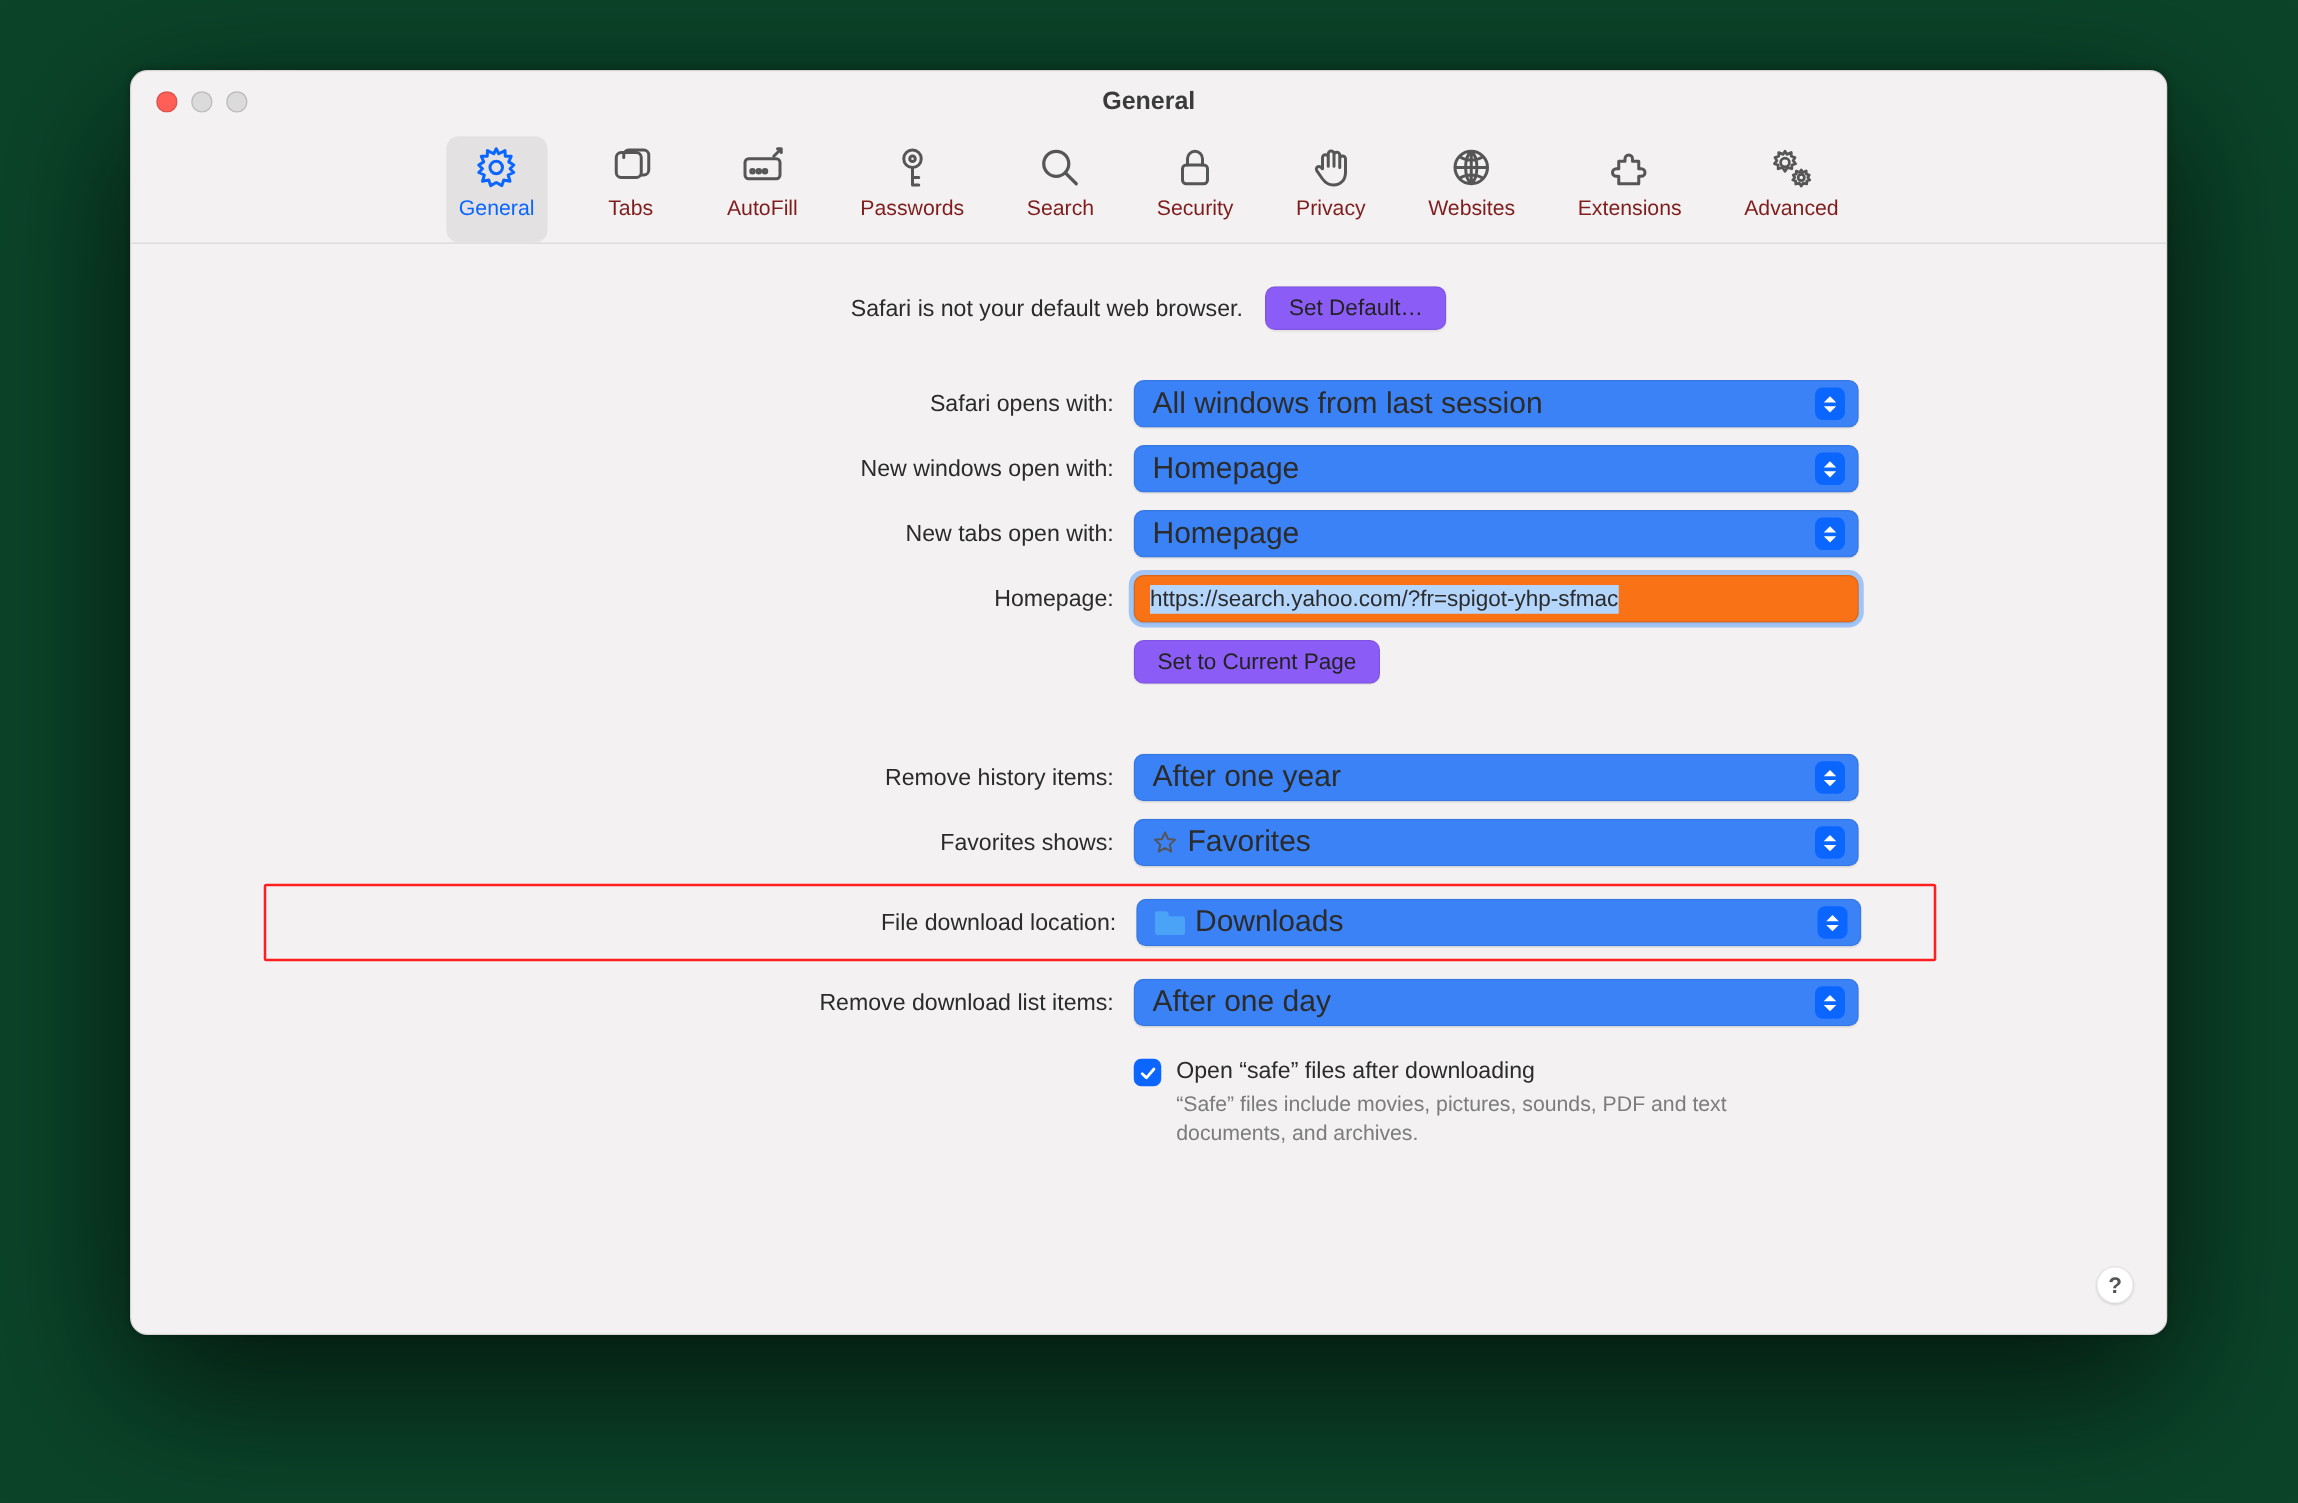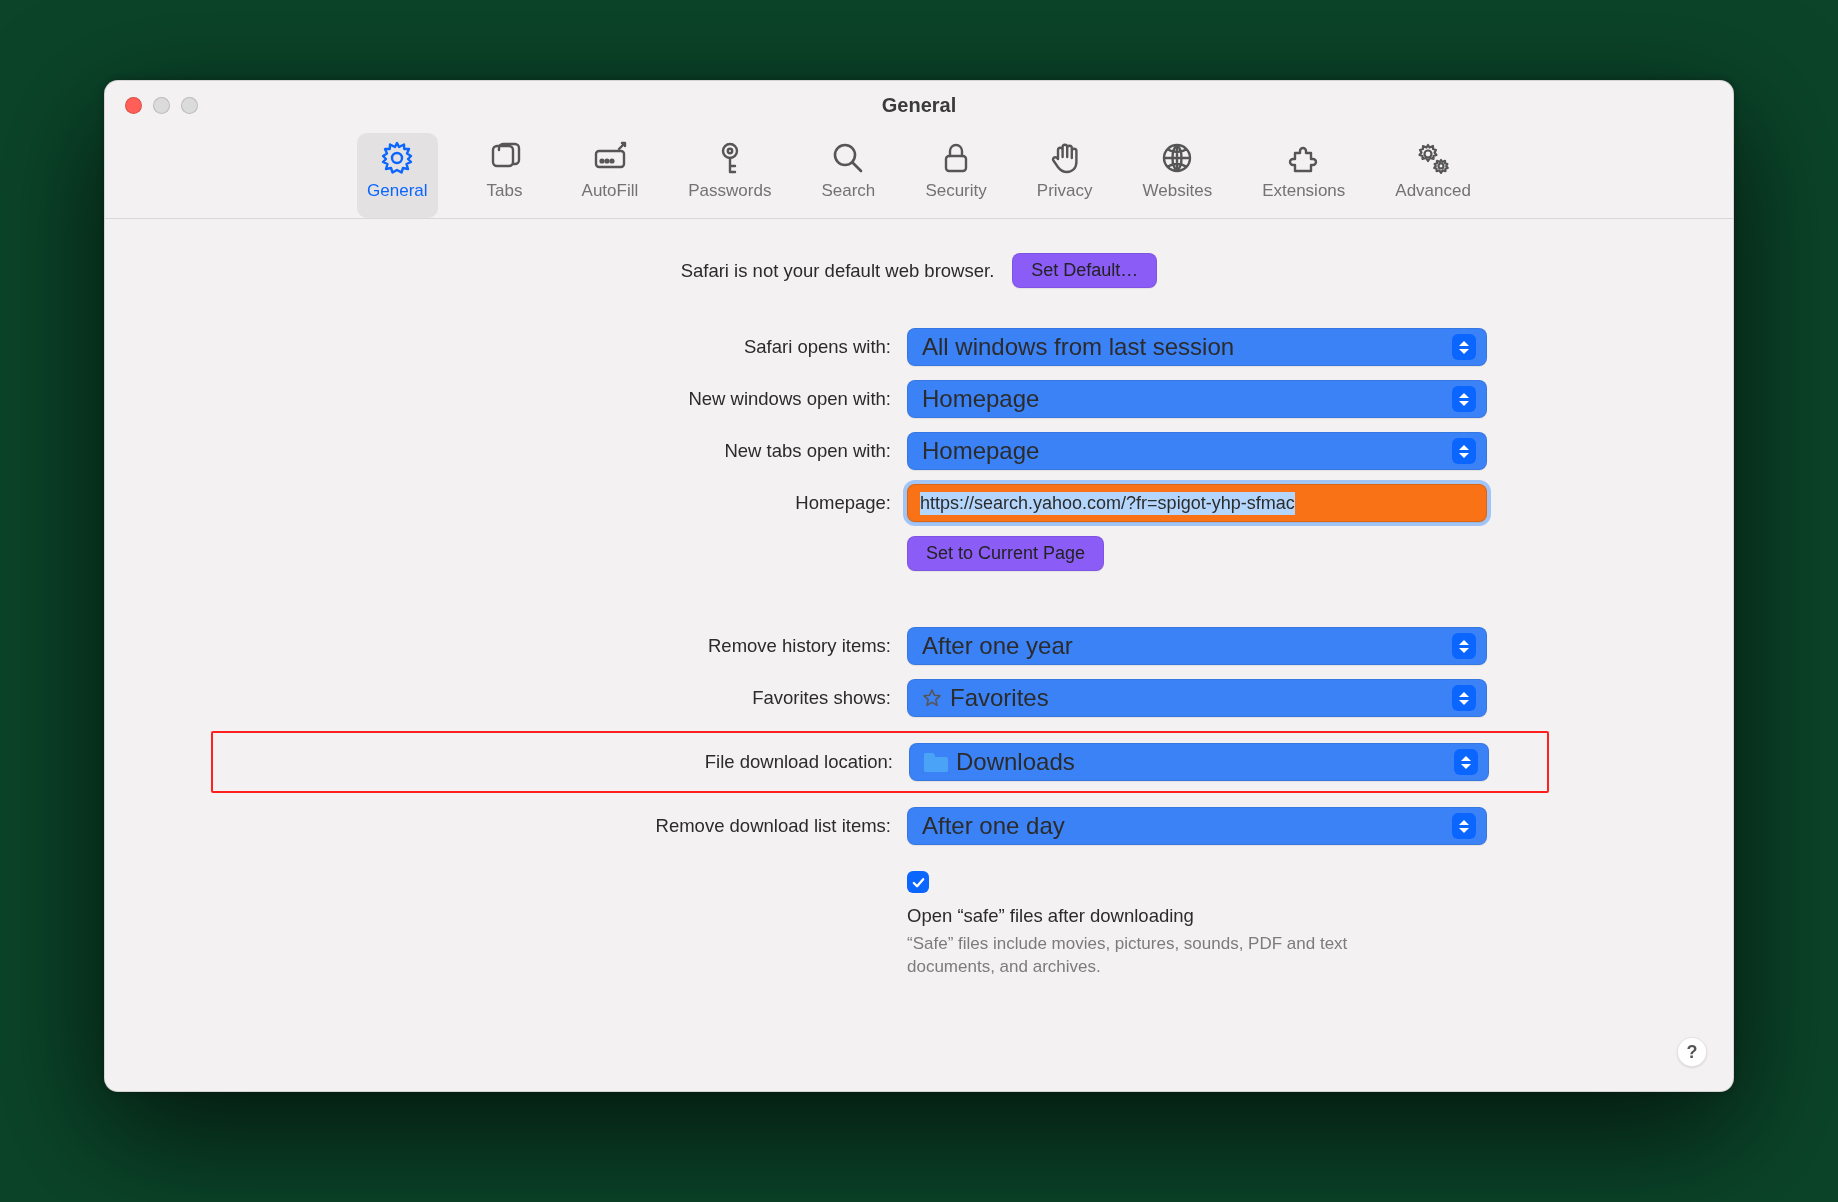--- a/index.html
+++ b/index.html
@@ -5,21 +5,21 @@
   * { box-sizing: border-box; margin: 0; padding: 0; }
   html, body { width: 1838px; height: 1202px; }
   body {
     font-family: -apple-system, "Helvetica Neue", Helvetica, Arial, sans-serif;
     background: #0b4429;
     display: flex;
     align-items: flex-start;
     justify-content: center;
   }
   .shadow-wrap {
-    margin-top: 80px;
+    margin-top: 56px;
     filter: drop-shadow(0 40px 60px rgba(0,0,0,0.55)) drop-shadow(0 0 4px rgba(0,0,0,0.35));
   }
   .window {
     width: 1630px;
     height: 1012px;
     background: #f3f1f2;
     border-radius: 14px;
     border: 1px solid rgba(0,0,0,0.12);
     overflow: hidden;
     position: relative;
@@ -57,21 +57,21 @@
   }
   .tb-item {
     display: flex; flex-direction: column; align-items: center;
     gap: 4px;
     padding: 6px 10px 8px 10px;
     border-radius: 10px;
     cursor: default;
     min-width: 74px;
   }
   .tb-item.active { background: #e3e1e2; }
-  .tb-item .lbl { font-size: 17px; color: #737373; }
+  .tb-item .lbl { font-size: 17px; color: #7f1d1d; }
   .tb-item.active .lbl { color: #0a66ff; }
   .tb-item svg { width: 38px; height: 38px; }
   .tb-item svg * { stroke: #565656; }
   .tb-item.active svg * { stroke: #0a66ff; }
   
   .content {
     padding: 34px 40px 30px 40px;
     font-size: 18.5px;
     color: #2b2b2b;
   }
@@ -156,21 +156,21 @@
     padding: 10px 0 10px 16px;
     margin-left: -140px;
     padding-left: 140px;
     margin-right: -62px;
     padding-right: 62px;
   }
   .inline-btn-row {
     display: flex;
   }
   .check-row {
-    display: flex; align-items: flex-start; gap: 12px; flex-direction: column;
+    display: flex; align-items: flex-start; gap: 12px;
   }
   .checkbox {
     width: 22px; height: 22px; border-radius: 6px;
     background: #0a66ff;
     display: flex; align-items: center; justify-content: center;
     flex-shrink: 0;
     margin-top: 2px;
   }
   .checkbox svg { width: 15px; height: 15px; }
   .note {

